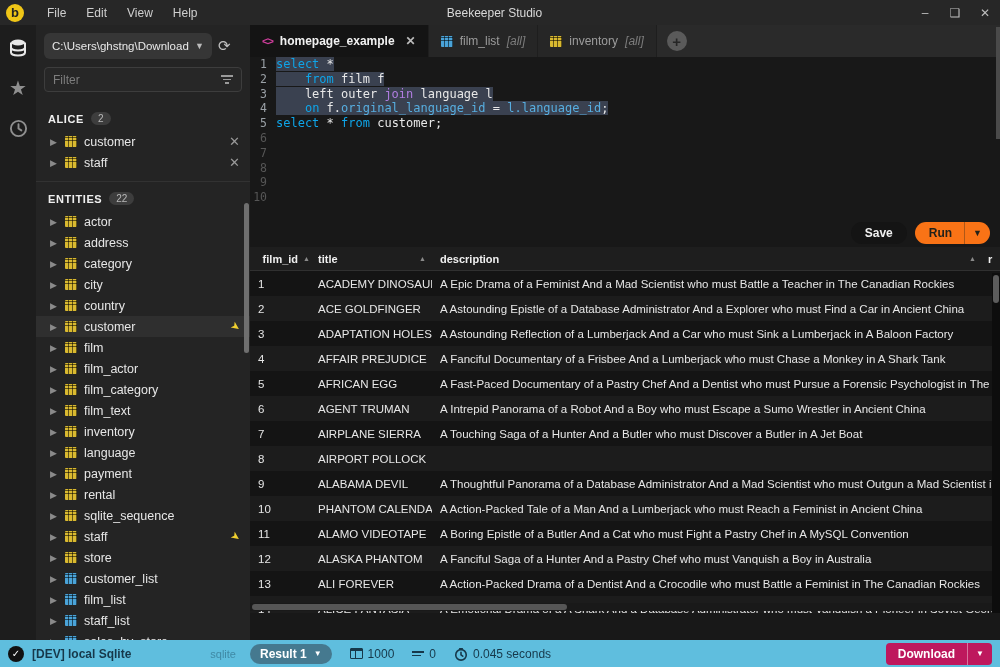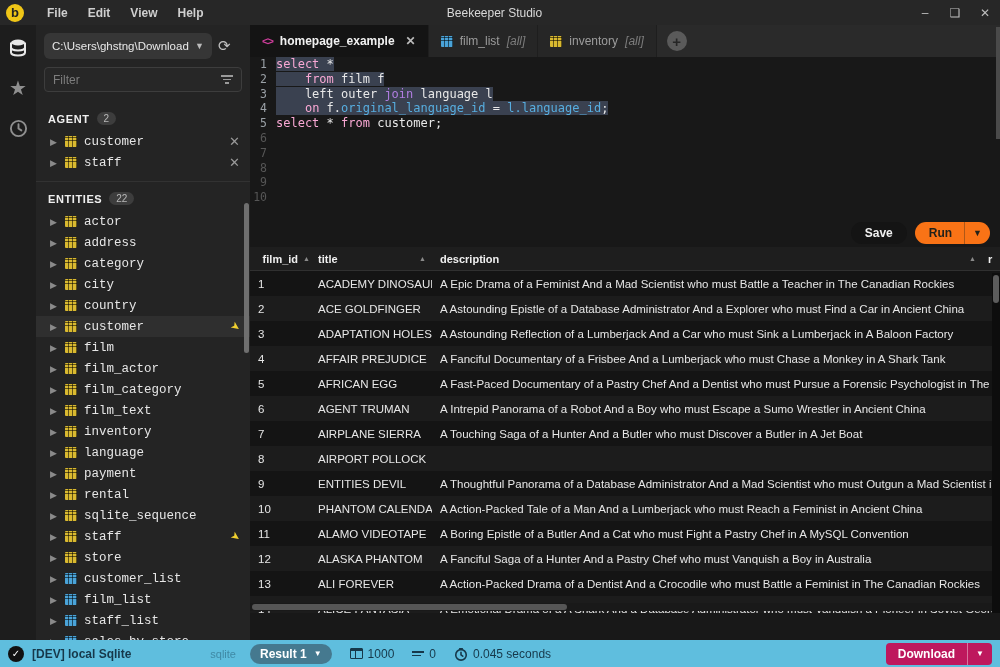--- a/index.html
+++ b/index.html
@@ -5,21 +5,21 @@
   * { margin:0; padding:0; box-sizing:border-box; }
   html,body { width:1000px; height:667px; overflow:hidden; background:#1a1a1a;
               font-family:"Liberation Sans", sans-serif; }
 
   
   .titlebar { position:absolute; left:0; top:0; width:1000px; height:25px;
               background:#272727; display:flex; align-items:center; z-index:30; }
   .logo { width:18px; height:18px; border-radius:50%; background:#f0c617; color:#222;
           font-weight:bold; font-size:13px; display:flex; align-items:center; justify-content:center;
           margin-left:6px; }
-  .menus { display:flex; margin-left:14px; gap:2px;font-weight:bold; }
+  .menus { display:flex; margin-left:14px; gap:2px; }
   .menu-item { color:#cfcfcf; font-size:12px; padding:2px 9px; cursor:default; }
   .app-title { position:absolute; left:0; right:11px; text-align:center; color:#d8d8d8;
                font-size:12px; pointer-events:none; }
   .wincontrols { margin-left:auto; display:flex; align-items:center; gap:0; z-index:2; }
   .winbtn { width:30px; height:25px; color:#bdbdbd; font-size:12px; display:flex;
             align-items:center; justify-content:center; }
 
   
   .iconstrip { position:absolute; left:0; top:25px; width:36px; height:615px;
                background:#1d1d1d; display:flex; flex-direction:column; align-items:center;
@@ -61,21 +61,21 @@
   .grid-icon { width:12px; height:11px; border-radius:1px; flex:0 0 auto;
                background:
                  linear-gradient(#0000 0, #0000 100%),
                  repeating-linear-gradient(0deg, transparent 0 2.6px, rgba(0,0,0,.55) 2.6px 3.4px),
                  repeating-linear-gradient(90deg, transparent 0 3.2px, rgba(0,0,0,.55) 3.2px 4px),
                  #d9b930; }
   .grid-icon.blue { background:
                  repeating-linear-gradient(0deg, transparent 0 2.6px, rgba(0,0,0,.55) 2.6px 3.4px),
                  repeating-linear-gradient(90deg, transparent 0 3.2px, rgba(0,0,0,.55) 3.2px 4px),
                  #4aa3d8; }
-  .ent-label { flex:1; white-space:nowrap; overflow:hidden;font-family:Liberation Mono, monospace; }
+  .ent-label { flex:1; white-space:nowrap; overflow:hidden; }
   .close-x { color:#9a9a9a; font-size:13px; }
   .pin-ic { color:#f0d030; font-size:11px; transform:rotate(35deg); }
   .side-scroll { position:absolute; right:1px; top:178px; width:5px; height:150px;
                  background:#6f6f6f; border-radius:3px; }
 
   
   .main { position:absolute; left:250px; top:25px; width:750px; height:615px; background:#181818; }
 
   
   .tabbar { position:absolute; left:0; top:0; width:750px; height:32px; background:#2a2a2a;
@@ -91,21 +91,21 @@
             align-self:center; margin-left:10px; }
 
   
   .editor { position:absolute; left:0; top:32px; width:750px; height:190px; background:#181818;
             font-family:"DejaVu Sans Mono", monospace; font-size:12px; }
   .code-line { display:flex; height:14.8px; line-height:14.8px; white-space:pre; }
   .lnum { width:26px; text-align:right; padding-right:9px; color:#565656; flex:0 0 auto;
           font-size:11.5px; }
   .lnum.hl { color:#9aa0a6; }
   .ltext .selwrap { background:#3a4150; }
-  .tok-kw { color:#f9a8d4;margin-top:28px; } .tok-kw2 { color:#b07de0; } .tok-fld { color:#57aee0; }
+  .tok-kw { color:#0ea5e9;margin-top:28px; } .tok-kw2 { color:#b07de0; } .tok-fld { color:#57aee0; }
   .tok-pl { color:#e8e8e8; }
   .editor-scroll { position:absolute; right:0; top:2px; width:4px; height:112px; background:#4a4a4a; }
 
   .editor-actions { position:absolute; right:10px; top:197px; display:flex; gap:8px; z-index:5; }
   .btn-save { background:#141414; color:#f0f0f0; font-size:12px; font-weight:bold;
               border:none; border-radius:12px; padding:4px 14px; }
   .btn-run { display:flex; align-items:stretch; background:#f97316; border-radius:12px; overflow:hidden; }
   .btn-run .run-label { color:#23221a; font-size:12px; font-weight:bold; padding:4px 12px 4px 14px; }
   .btn-run .run-caret { border-left:1px solid rgba(35,34,26,.35); color:#23221a; font-size:9px;
                         display:flex; align-items:center; padding:0 8px; }
@@ -207,21 +207,21 @@
       <input class="filter-input" placeholder="Filter" style="">
       <span class="funnel">
           <i></i>
           <i></i>
           <i></i>
         </span>
     </div>
   </div>
 
   <div class="section-head">
-    <span class="section-title">AGENT</span>
+    <span class="section-title">ALICE</span>
     <span class="count-badge">2</span>
   </div>
   <div id="pinned-list">
       <div class="ent-item">
         <span class="chev">▶</span>
         <span class="grid-icon"></span>
         <span class="ent-label">customer</span>
         <span class="close-x">✕</span>
       </div>
       <div class="ent-item">
@@ -445,21 +445,21 @@
           <div class="td-id">7</div>
           <div class="td-title">AIRPLANE SIERRA</div>
           <div class="td-desc">A Touching Saga of a Hunter And a Butler who must Discover a Butler in A Jet Boat</div>
         </div>
         <div class="trow">
           <div class="td-id">8</div>
           <div class="td-title">AIRPORT POLLOCK</div>
         </div>
         <div class="trow">
           <div class="td-id">9</div>
-          <div class="td-title">ENTITIES DEVIL</div>
+          <div class="td-title">ALABAMA DEVIL</div>
           <div class="td-desc">A Thoughtful Panorama of a Database Administrator And a Mad Scientist who must Outgun a Mad Scientist in A Jet Boat</div>
         </div>
         <div class="trow">
           <div class="td-id">10</div>
           <div class="td-title">PHANTOM CALENDAR</div>
           <div class="td-desc">A Action-Packed Tale of a Man And a Lumberjack who must Reach a Feminist in Ancient China</div>
         </div>
         <div class="trow">
           <div class="td-id">11</div>
           <div class="td-title">ALAMO VIDEOTAPE</div>

